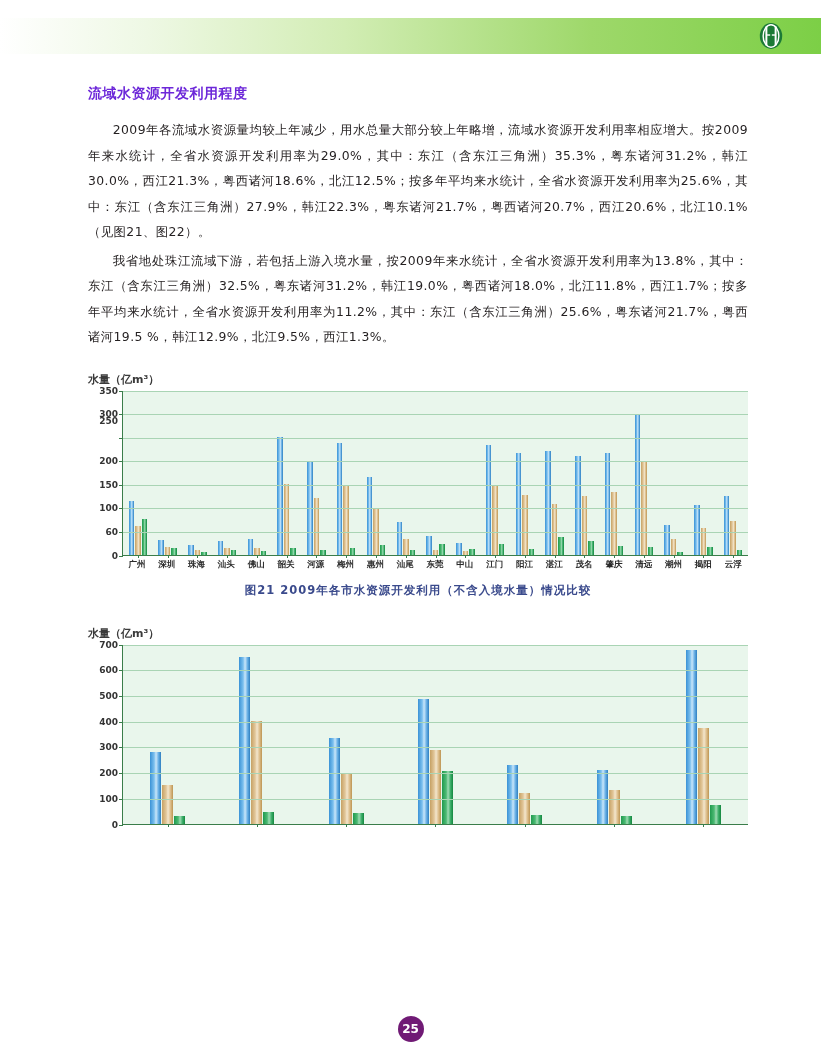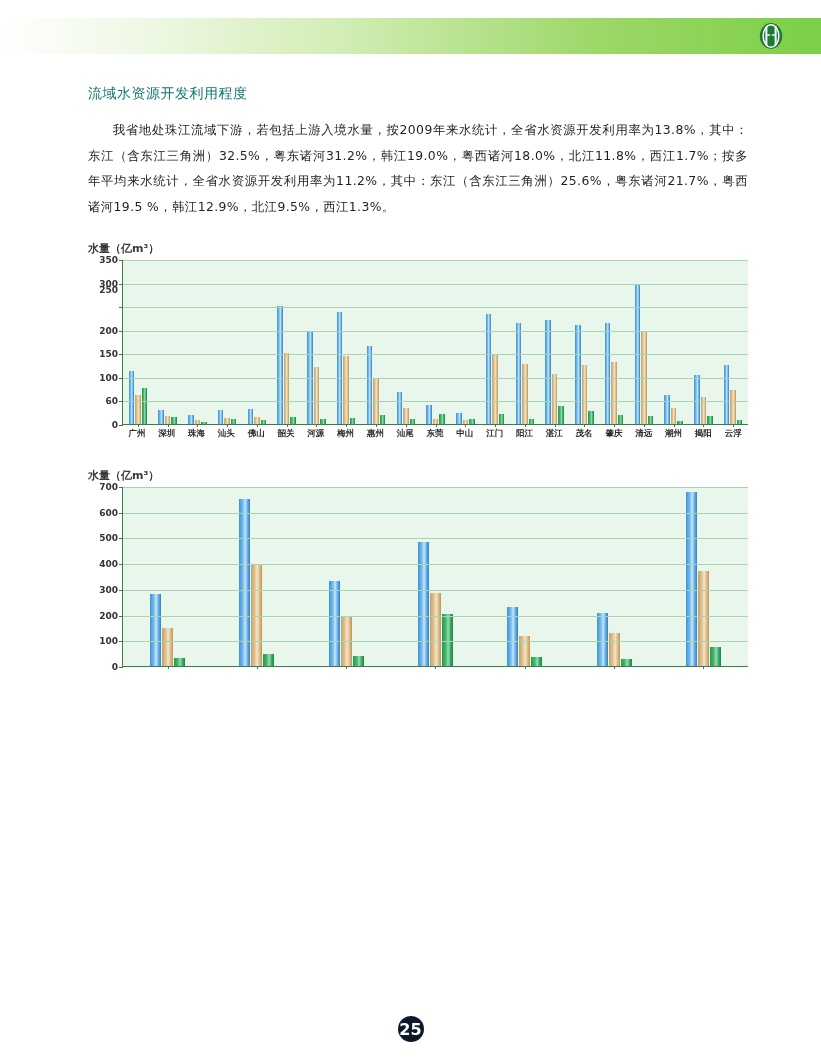--- a/index.html
+++ b/index.html
@@ -24,21 +24,21 @@
   .brand-text {
     font-family: "DejaVu Sans", "Liberation Sans", sans-serif;
     font-size: 14.5px; font-weight: bold; letter-spacing: 1.4px;
     color: #1f7a3d; white-space: nowrap;
   }
 
   
   .content { position:absolute; top:85px; left:88px; width:660px; }
 
   .section-title {
-    font-size: 14px; font-weight: normal; color: #0f766e;
+    font-size: 14px; font-weight: bold; color: #6d28d9;
     letter-spacing: .5px; margin: 0 0 14px 0;
     font-family: "DejaVu Sans", "Liberation Sans", sans-serif;
   }
 
   p.body-text {
     margin: 0 0 3px 0;
     font-size: 12.4px;
     line-height: 25.5px;
     color: #231f20;
     text-align: justify;
@@ -106,21 +106,21 @@
   .fig-caption {
     text-align: center; font-size: 11.5px; color: #3a4a8c;
     margin-top: 12px; letter-spacing: 1px;
     font-family: "DejaVu Sans", "Liberation Sans", sans-serif;
   }
 
   
   .page-num {
     position: absolute; left: 50%; bottom: 18px; transform: translateX(-50%);
     width: 26px; height: 26px; border-radius: 50%;
-    background: #0f172a; color: #fff; font-size: 16px; font-weight: bold;
+    background: #701a75; color: #fff; font-size: 12px; font-weight: bold;
     display: flex; align-items: center; justify-content: center;
     font-family: "DejaVu Sans", "Liberation Sans", sans-serif;
   }
 </style>
 </head>
 <body>
 
 <div class="header-band">
   <div class="brand-wrap">
     <svg class="brand-logo" viewBox="0 0 100 100">
@@ -131,20 +131,21 @@
       <rect x="36" y="44" width="28" height="5" fill="#ffffff"></rect>
       <rect x="47" y="16" width="6" height="68" fill="#1c7a36"></rect>
     </svg>
   </div>
 </div>
 
 <div class="content">
 
   <h2 class="section-title">流域水资源开发利用程度</h2>
 
+  <p class="body-text">2009年各流域水资源量均较上年减少，用水总量大部分较上年略增，流域水资源开发利用率相应增大。按2009年来水统计，全省水资源开发利用率为29.0%，其中：东江（含东江三角洲）35.3%，粤东诸河31.2%，韩江30.0%，西江21.3%，粤西诸河18.6%，北江12.5%；按多年平均来水统计，全省水资源开发利用率为25.6%，其中：东江（含东江三角洲）27.9%，韩江22.3%，粤东诸河21.7%，粤西诸河20.7%，西江20.6%，北江10.1%（见图21、图22）。</p>
   <p class="body-text">我省地处珠江流域下游，若包括上游入境水量，按2009年来水统计，全省水资源开发利用率为13.8%，其中：东江（含东江三角洲）32.5%，粤东诸河31.2%，韩江19.0%，粤西诸河18.0%，北江11.8%，西江1.7%；按多年平均来水统计，全省水资源开发利用率为11.2%，其中：东江（含东江三角洲）25.6%，粤东诸河21.7%，粤西诸河19.5 %，韩江12.9%，北江9.5%，西江1.3%。</p>
 
   <div class="chart-block">
     <div class="axis-title">水量（亿m³）</div>
     <div class="legend" id="legend1">
         <div class="legend-row">
           <span class="legend-swatch" style="background: rgb(74, 159, 216);"></span>
           <span class="legend-label">降水量</span>
         </div>
         <div class="legend-row">
@@ -329,20 +330,21 @@
         <div class="x-label">江门</div>
         <div class="x-label">阳江</div>
         <div class="x-label">湛江</div>
         <div class="x-label">茂名</div>
         <div class="x-label">肇庆</div>
         <div class="x-label">清远</div>
         <div class="x-label">潮州</div>
         <div class="x-label">揭阳</div>
         <div class="x-label">云浮</div>
       </div>
+    <div class="fig-caption">图21  2009年各市水资源开发利用（不含入境水量）情况比较</div>
   </div>
 
   <div class="chart-block" style="margin-top:28px">
     <div class="axis-title">水量（亿m³）</div>
     <div class="legend" id="legend2">
         <div class="legend-row">
           <span class="legend-swatch" style="background: rgb(74, 159, 216);"></span>
           <span class="legend-label">降水量</span>
         </div>
         <div class="legend-row">

